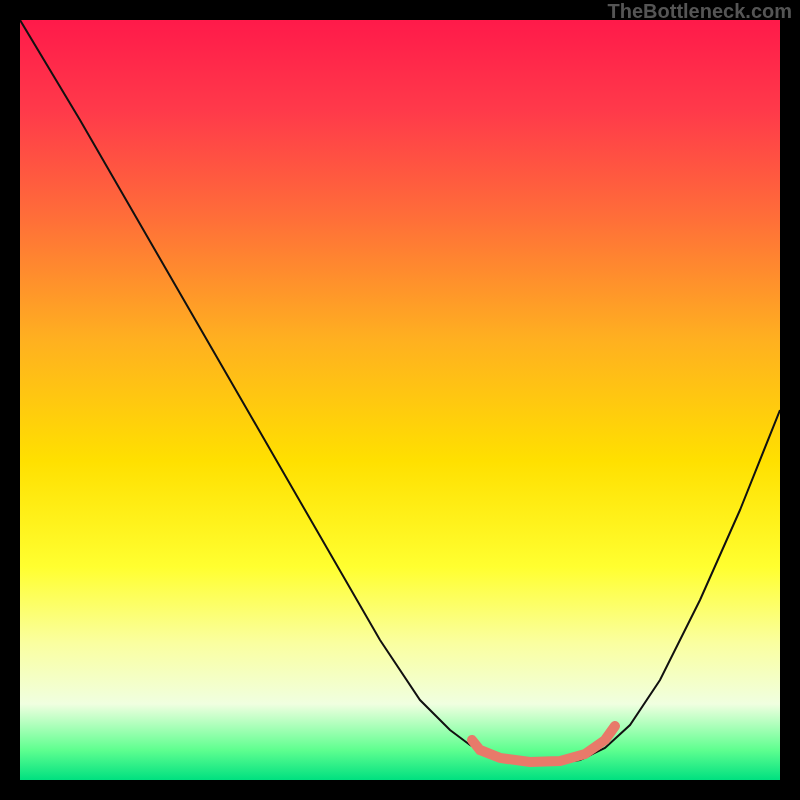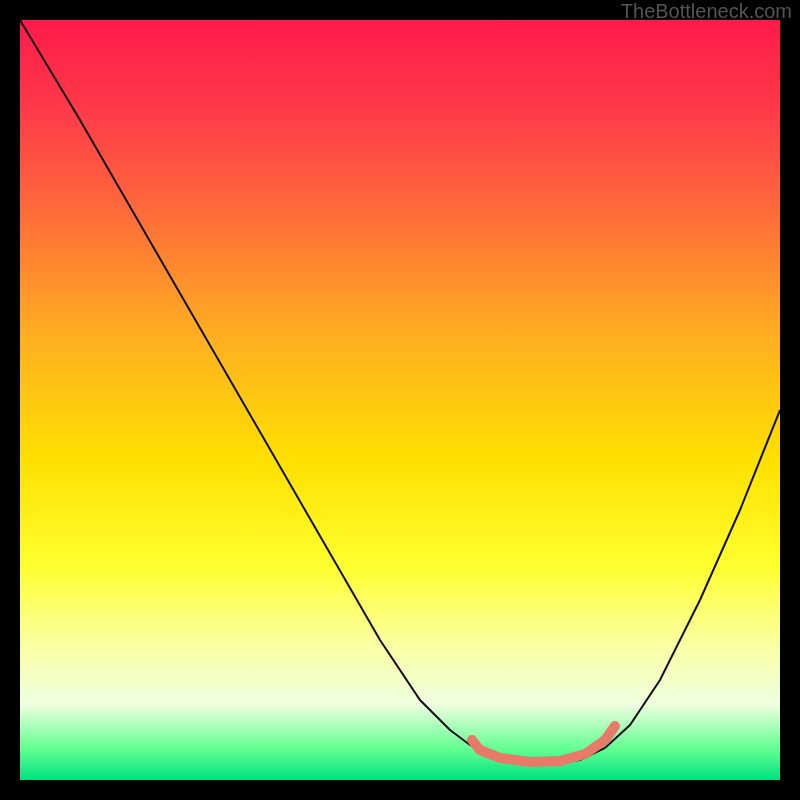--- a/index.html
+++ b/index.html
@@ -29,21 +29,21 @@
       #60ff90 96%,
       #00e080 100%);
     overflow: hidden;
   }
   .watermark {
     position: absolute;
     top: 0px;
     right: 8px;
     color: #555;
     font-size: 20px;
-    font-weight: 400;
+    font-weight: 700;
     z-index: 5;
   }
   svg.curve {
     position: absolute;
     left: 0;
     top: 0;
     width: 760px;
     height: 760px;
   }
   .curve .line {

